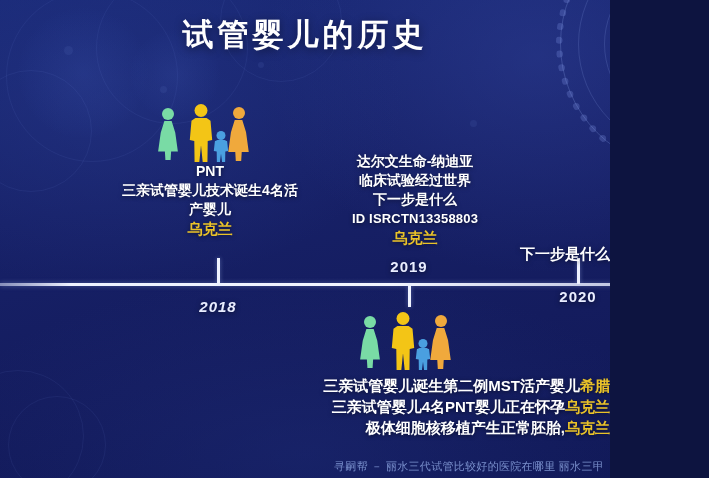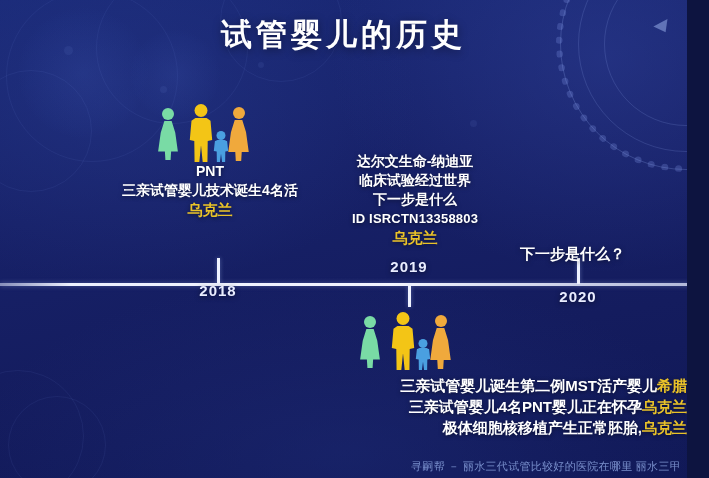--- a/index.html
+++ b/index.html
@@ -2,21 +2,21 @@
 <html><head>
 <meta charset="utf-8">
 <style>
   html, body {
     margin: 0;
     padding: 0;
     background: #0d1440;
   }
   #stage {
     position: relative;
-    width: 687px;
+    width: 610px;
     height: 478px;
     overflow: hidden;
     font-family: "Liberation Sans", "DejaVu Sans", sans-serif;
     background:
       radial-gradient(ellipse 420px 260px at 18% 22%, rgba(40,58,140,0.45) 0%, rgba(20,32,100,0) 70%),
       radial-gradient(ellipse 380px 300px at 88% 12%, rgba(52,70,160,0.40) 0%, rgba(20,32,100,0) 72%),
       radial-gradient(ellipse 500px 240px at 50% 95%, rgba(30,44,120,0.45) 0%, rgba(16,26,88,0) 75%),
       linear-gradient(170deg, #1a2a78 0%, #172168 38%, #141c5e 70%, #101856 100%);
   }
 
@@ -207,21 +207,21 @@
   <div class="swoosh" style="left:-120px;top:300px;width:300px;height:300px;transform:rotate(200deg);"></div>
 
   <div class="title">试管婴儿的历史</div>
 
   <div class="axis"></div>
 
   <div class="tick up" style="left:217px;"></div>
   <div class="tick down" style="left:408px;"></div>
   <div class="tick up" style="left:577px;"></div>
 
-  <div class="year" style="left:218px;top:282px;">2018</div>
+  <div class="year" style="left:218px;top:298px;font-style:italic;">2018</div>
   <div class="year" style="left:409px;top:258px;">2019</div>
   <div class="year" style="left:578px;top:288px;">2020</div>
 
   <div class="family" style="left:155px;top:102px;width:100px;height:58px;">
 
     <div class="fig woman" style="left:0px;top:6px;width:26px;height:52px;">
       <div class="head" style="width:12px;height:12px;background:#79dba5;"></div>
       <div class="body" style="top:13px;height:39px;background:#79dba5;"></div>
     </div>
 
@@ -237,20 +237,21 @@
 
     <div class="fig woman" style="left:70px;top:5px;width:27px;height:54px;">
       <div class="head" style="width:12px;height:12px;background:#f0a93c;"></div>
       <div class="body" style="top:13px;height:41px;background:#f0a93c;"></div>
     </div>
   </div>
 
   <div class="block" style="left:90px;top:162px;width:240px;">
     <div class="line">PNT</div>
     <div class="line">三亲试管婴儿技术诞生4名活</div>
+    <div class="line">产婴儿</div>
     <div class="line accent-line">乌克兰</div>
   </div>
 
   <div class="block" style="left:325px;top:152px;width:180px;">
     <div class="line">达尔文生命-纳迪亚</div>
     <div class="line">临床试验经过世界</div>
     <div class="line">下一步是什么</div>
     <div class="line small">ID ISRCTN13358803</div>
     <div class="line accent-line">乌克兰</div>
   </div>

